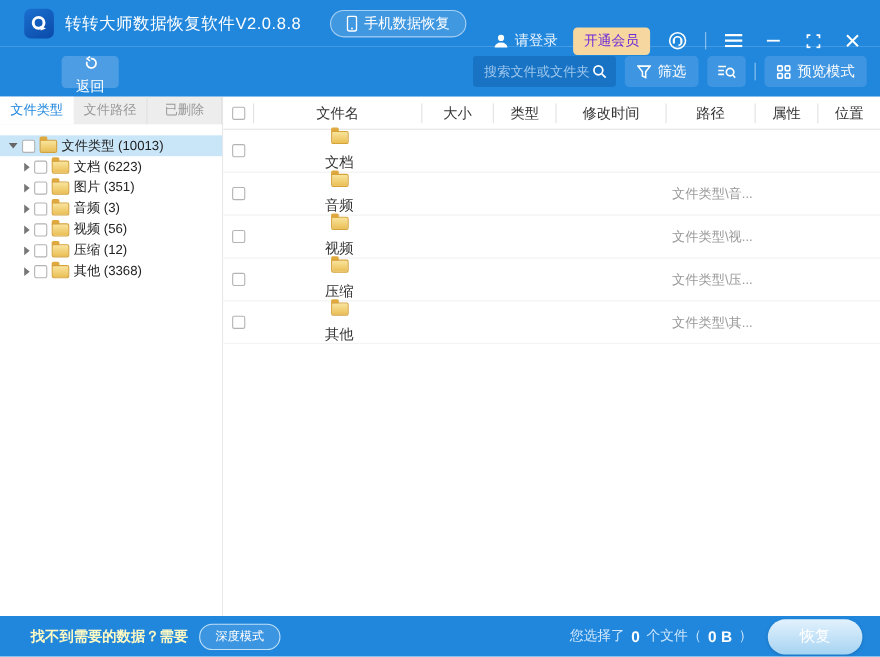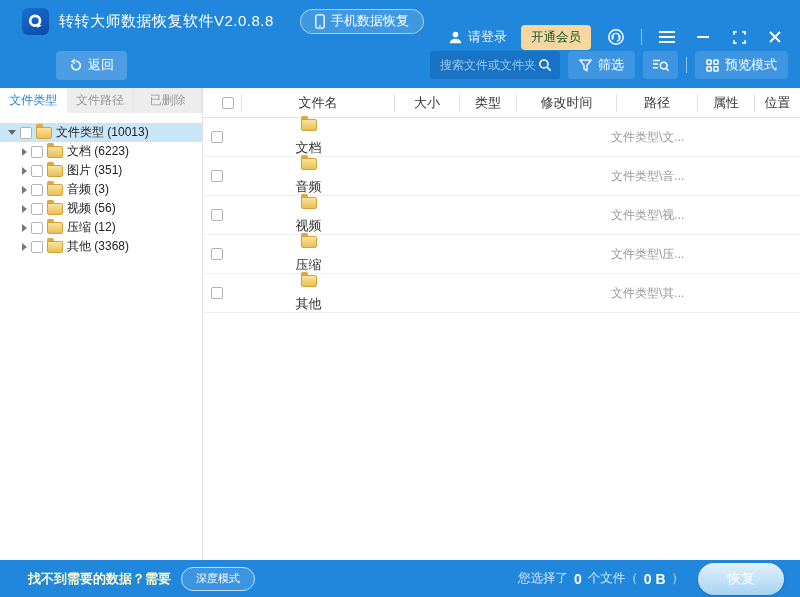--- a/index.html
+++ b/index.html
@@ -9,28 +9,28 @@
   
   .titlebar { height:42px; background:#2187dd; display:flex; align-items:center; padding:0 14px 0 22px; }
   .logo { width:27px; height:27px; border-radius:6px; background:linear-gradient(150deg,#1a6fd0,#0b4aa8);
     display:flex; align-items:center; justify-content:center; flex:0 0 auto; }
   .app-title { color:#fff; font-size:15px; margin-left:10px; letter-spacing:.5px; }
   .phone-btn { margin-left:26px; height:25px; display:flex; align-items:center; gap:6px;
     padding:0 14px; border:1px solid rgba(255,255,255,.55); background:rgba(255,255,255,.14);
     border-radius:13px; color:#fff; font-size:13px; cursor:pointer; }
   .tb-right { margin-left:auto; display:flex; align-items:center; gap:14px;margin-top:32px; }
   .login { display:flex; align-items:center; gap:5px; color:#eaf4fd; font-size:13px; cursor:pointer; }
-  .vip-btn { background:#f6d7a0; color:#14532d; font-size:12.5px; padding:4px 10px; border-radius:4px; cursor:pointer; }
+  .vip-btn { background:#f6d7a0; color:#6d28d9; font-size:12.5px; padding:4px 10px; border-radius:4px; cursor:pointer; }
   .tb-sep { width:1px; height:16px; background:rgba(255,255,255,.5); }
   .winbtn { width:22px; height:22px; display:flex; align-items:center; justify-content:center; cursor:pointer; }
 
   
   .toolbar { height:46px; background:#2187dd; display:flex; align-items:center; padding:0 12px 0 56px; }
   .back-btn { height:29px; display:flex; align-items:center; gap:6px; padding:0 13px;
-    background:#4c9de4; border-radius:4px; color:#fff; font-size:13px; cursor:pointer; }
+    background:#4c9de4; border-radius:4px; color:#fff; font-size:13px; cursor:pointer;flex-direction:column; }
   .toolbar-right { margin-left:auto; display:flex; align-items:center; gap:8px; }
   .searchbox { width:130px; height:28px; background:#1873c5; border-radius:3px;
     display:flex; align-items:center; padding:0 8px 0 10px; }
   .searchbox input { flex:1; min-width:0; background:transparent; border:none; outline:none;
     color:#e5e5e5; font-size:12px; font-family:inherit; }
   .searchbox input::placeholder { color:#9cc6ec; }
   .tool-btn { height:28px; display:flex; align-items:center; gap:6px; padding:0 11px;
     background:#3e95e1; border-radius:4px; color:#fff; font-size:13px; cursor:pointer; }
   .tool-btn.icon-only { padding:0 9px; }
 
@@ -52,21 +52,21 @@
     border-left:5px solid #777; flex:0 0 auto; }
   .cbx { width:12px; height:12px; border:1px solid #b3b3b3; background:#fff; border-radius:2px; flex:0 0 auto; cursor:pointer; }
   .folder-icon { width:16px; height:12px; position:relative; flex:0 0 auto; margin-top:1px; }
   .folder-icon::before { content:""; position:absolute; left:0; top:-3px; width:7px; height:4px;
     background:#dfa93f; border-radius:1.5px 1.5px 0 0; }
   .folder-icon::after { content:""; position:absolute; inset:0;
     background:linear-gradient(180deg,#f9e49c,#eabf55); border:1px solid #d5a238; border-radius:1px 2px 2px 2px; }
 
   .main { flex:1; display:flex; flex-direction:column; background:#fff; }
   .t-header { height:30px; display:flex; align-items:center; border-bottom:1px solid #e4e4e4;
-    font-size:13px; color:#333; flex:0 0 auto;padding-left:11px; }
+    font-size:13px; color:#333; flex:0 0 auto; }
   .hc { display:flex; align-items:center; justify-content:center; height:18px;
     border-right:1px solid #e2e2e2; cursor:pointer; }
   .hc:last-child { border-right:none; }
   .col-check { width:28px; flex:0 0 auto; }
   .col-name  { width:153px; flex:0 0 auto; }
   .col-size  { width:65px; flex:0 0 auto; }
   .col-type  { width:57px; flex:0 0 auto; }
   .col-time  { width:100px; flex:0 0 auto; }
   .col-path  { width:81px; flex:0 0 auto; }
   .col-attr  { width:57px; flex:0 0 auto; }
@@ -279,21 +279,20 @@
       <div class="rc center col-check">
           <span class="cbx"></span>
         </div>
       <div class="rc name-cell col-name">
           <span class="folder-icon"></span>
           <span>文档</span>
         </div>
       <div class="rc col-size"></div>
         <div class="rc col-type"></div>
         <div class="rc col-time"></div>
-      <div class="rc path-cell col-path">文件类型\文...</div>
       <div class="rc col-attr"></div>
         <div class="rc col-loc"></div>
     </div>
     <div class="t-row">
       <div class="rc center col-check">
           <span class="cbx"></span>
         </div>
       <div class="rc name-cell col-name">
           <span class="folder-icon"></span>
           <span>音频</span>

